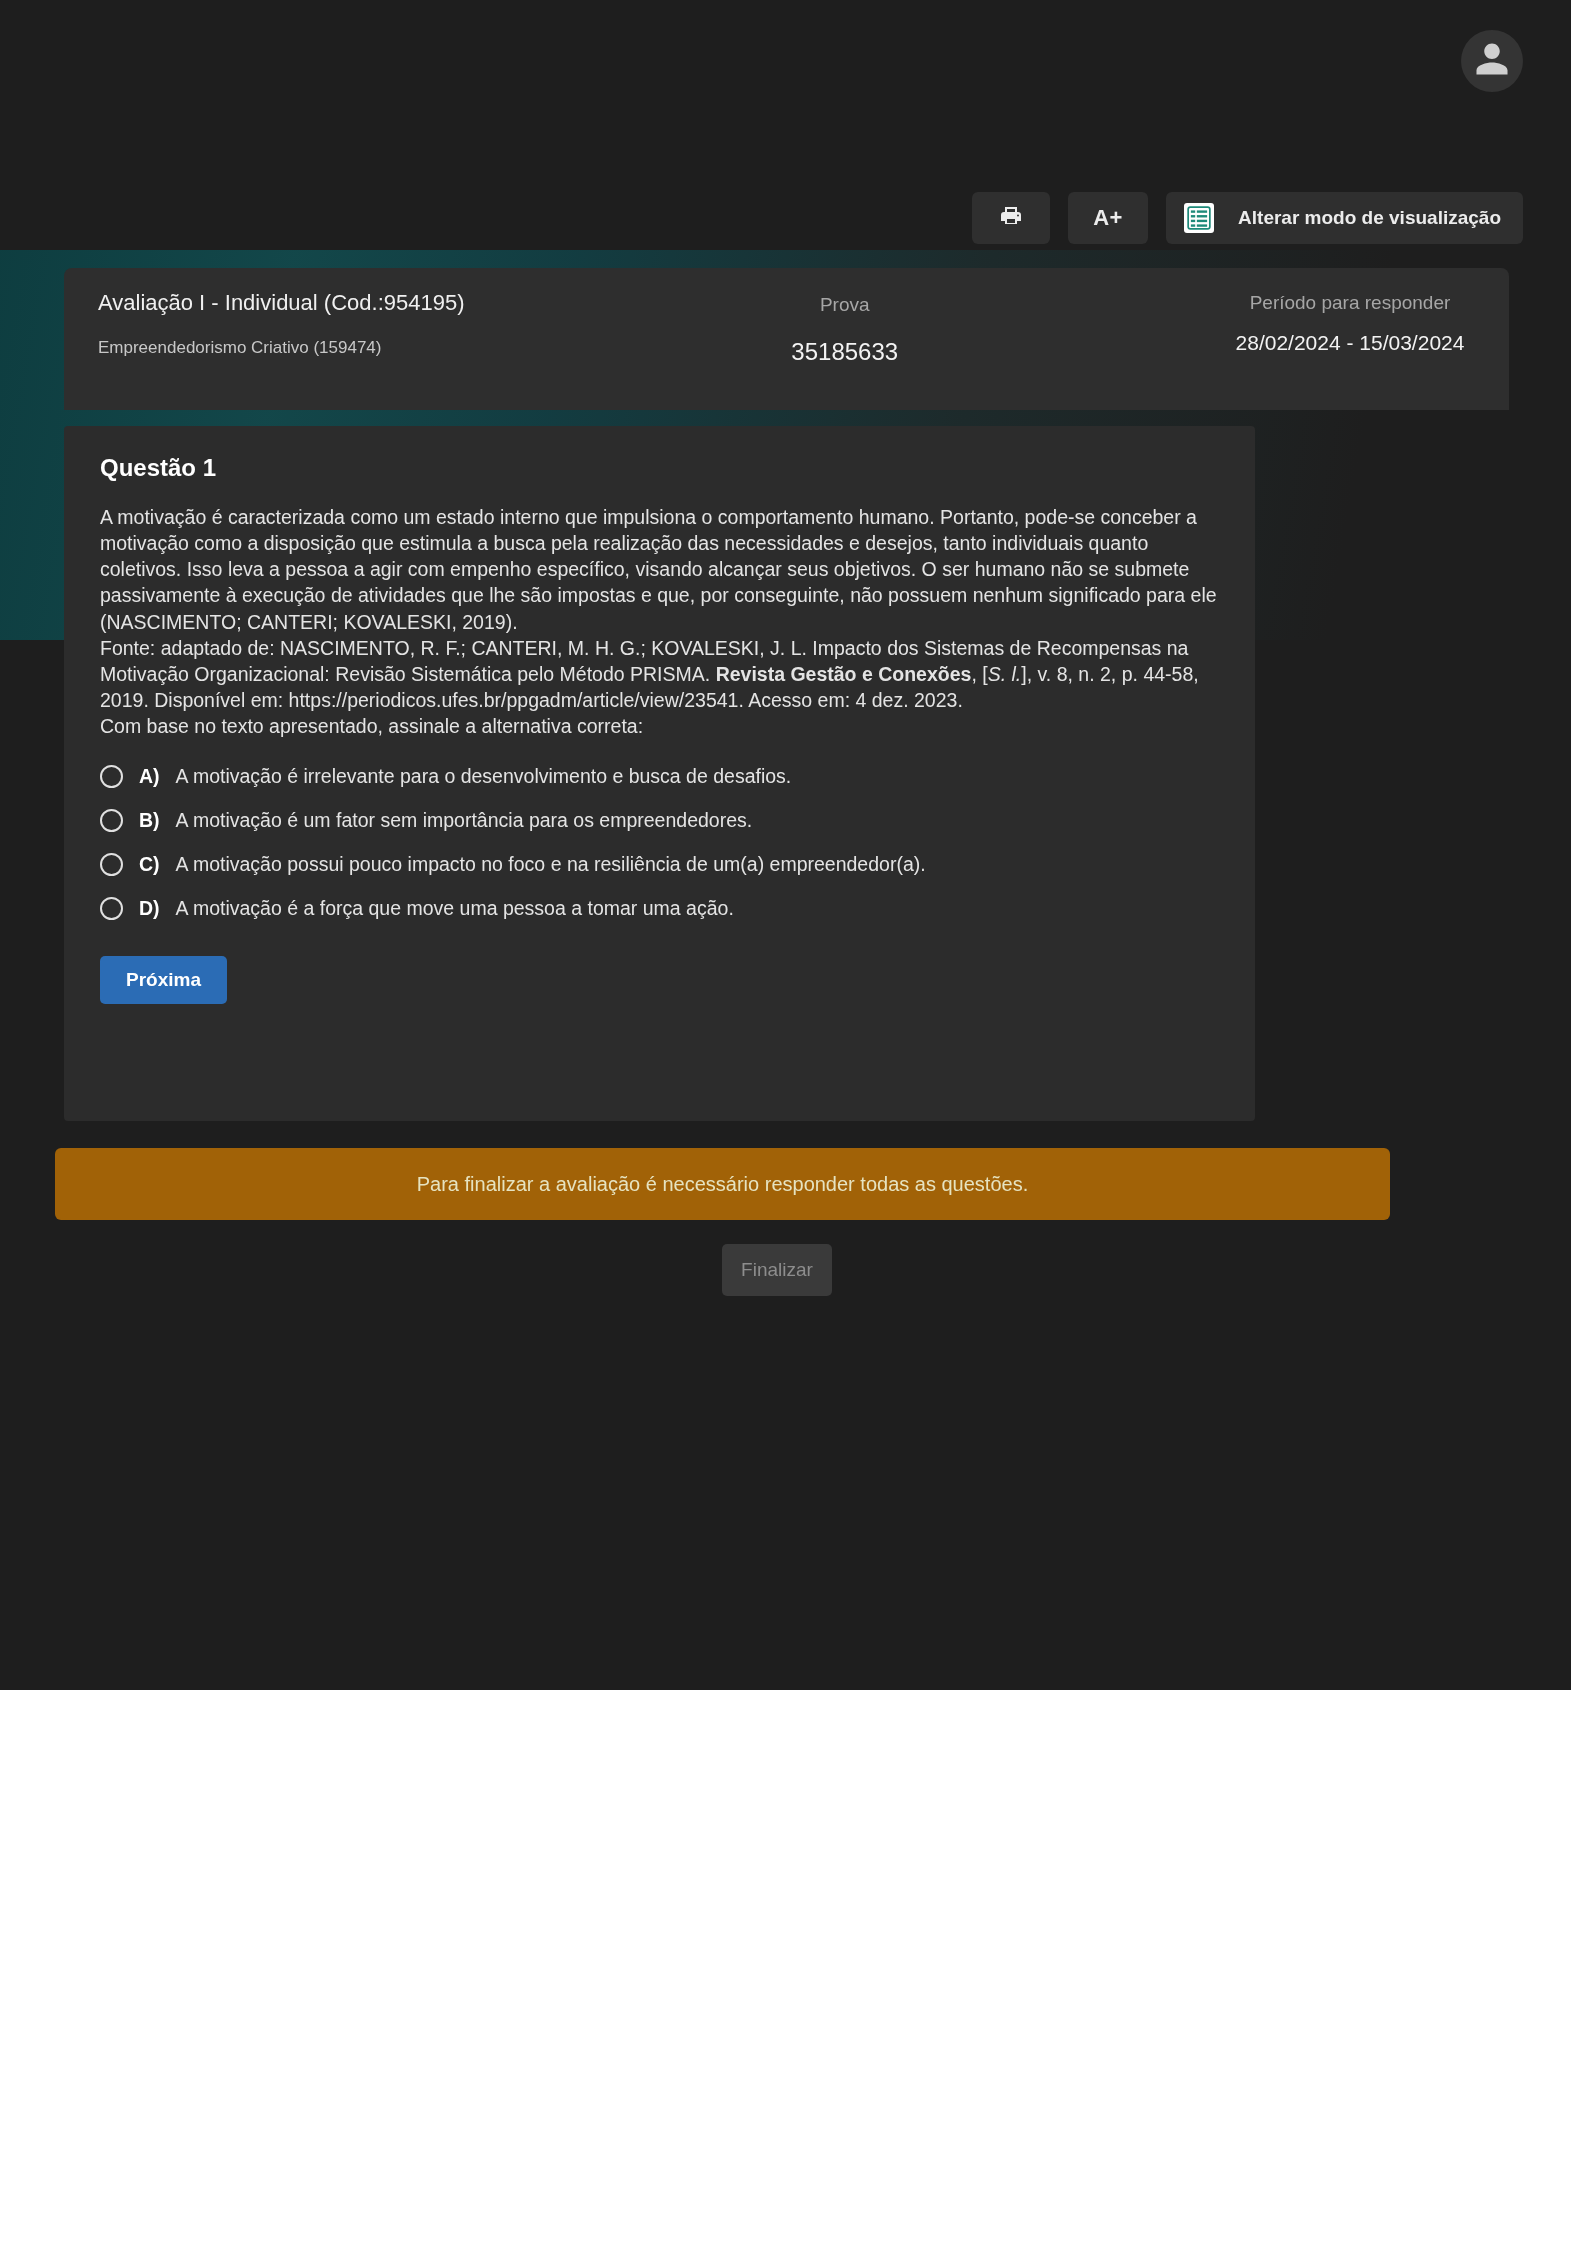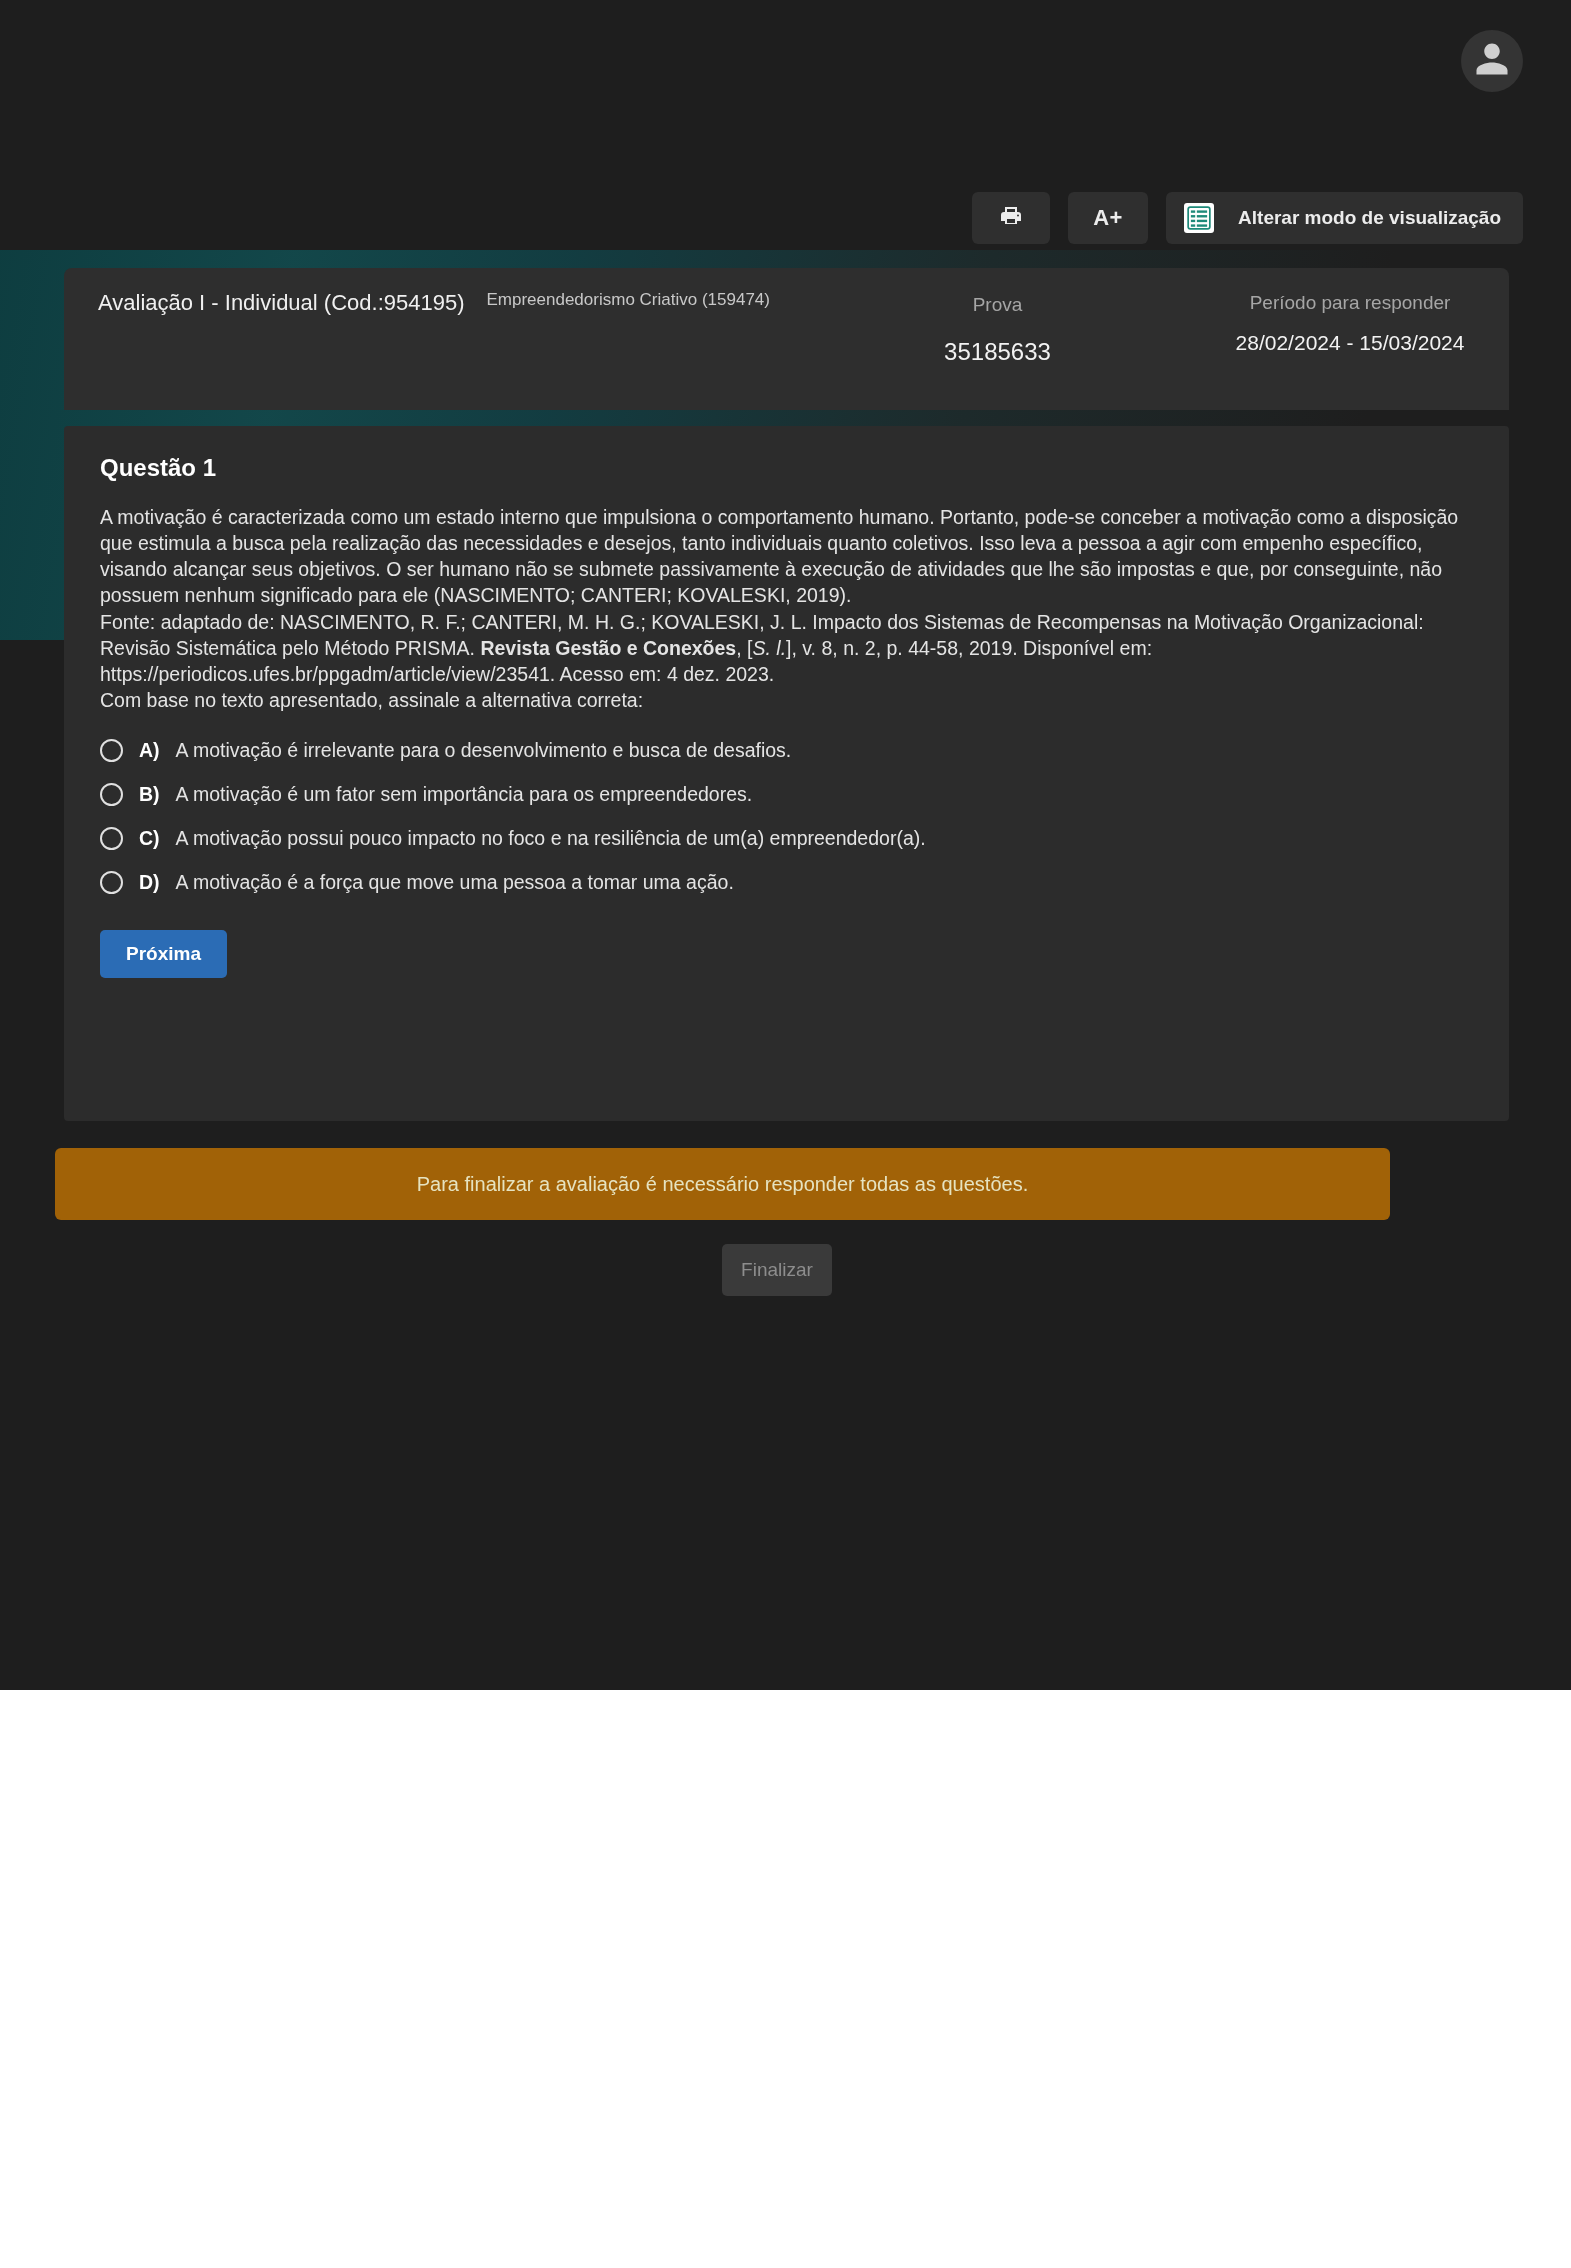--- a/index.html
+++ b/index.html
@@ -121,36 +121,36 @@
     left: 64px;
     top: 268px;
     width: 1445px;
     height: 142px;
     background: #2e2e2e;
     border-radius: 8px 8px 0 0;
     padding: 22px 34px 0 34px;
     display: flex;
     justify-content: space-between;
   }
-  .hc-left { display: flex; flex-direction: row; gap: 22px; }
+  .hc-left { display: flex; flex-direction: column; gap: 22px; }
   .hc-title { font-size: 22px; color: #f0f0f0; }
   .hc-sub { font-size: 17px; color: #c8c8c8; }
   .hc-mid { text-align: center; padding-top: 4px; }
   .hc-mid .lbl { font-size: 19px; color: #a6a6a6; }
   .hc-mid .val { font-size: 24px; color: #f3f3f3; margin-top: 22px; }
   .hc-right { text-align: center; padding-top: 2px; width: 250px; }
   .hc-right .lbl { font-size: 19px; color: #a6a6a6; }
   .hc-right .val { font-size: 21px; color: #f3f3f3; margin-top: 14px; line-height: 1.45; }
 
   
   .question-card {
     position: absolute;
     left: 64px;
     top: 426px;
-    width: 1445px;
+    width: 1191px;
     height: 695px;
     background: #2c2c2c;
     border-radius: 4px;
     padding: 28px 36px 0 36px;
   }
   .q-title {
     font-size: 24px;
     font-weight: 700;
     color: #ffffff;
     margin: 0 0 22px 0;

